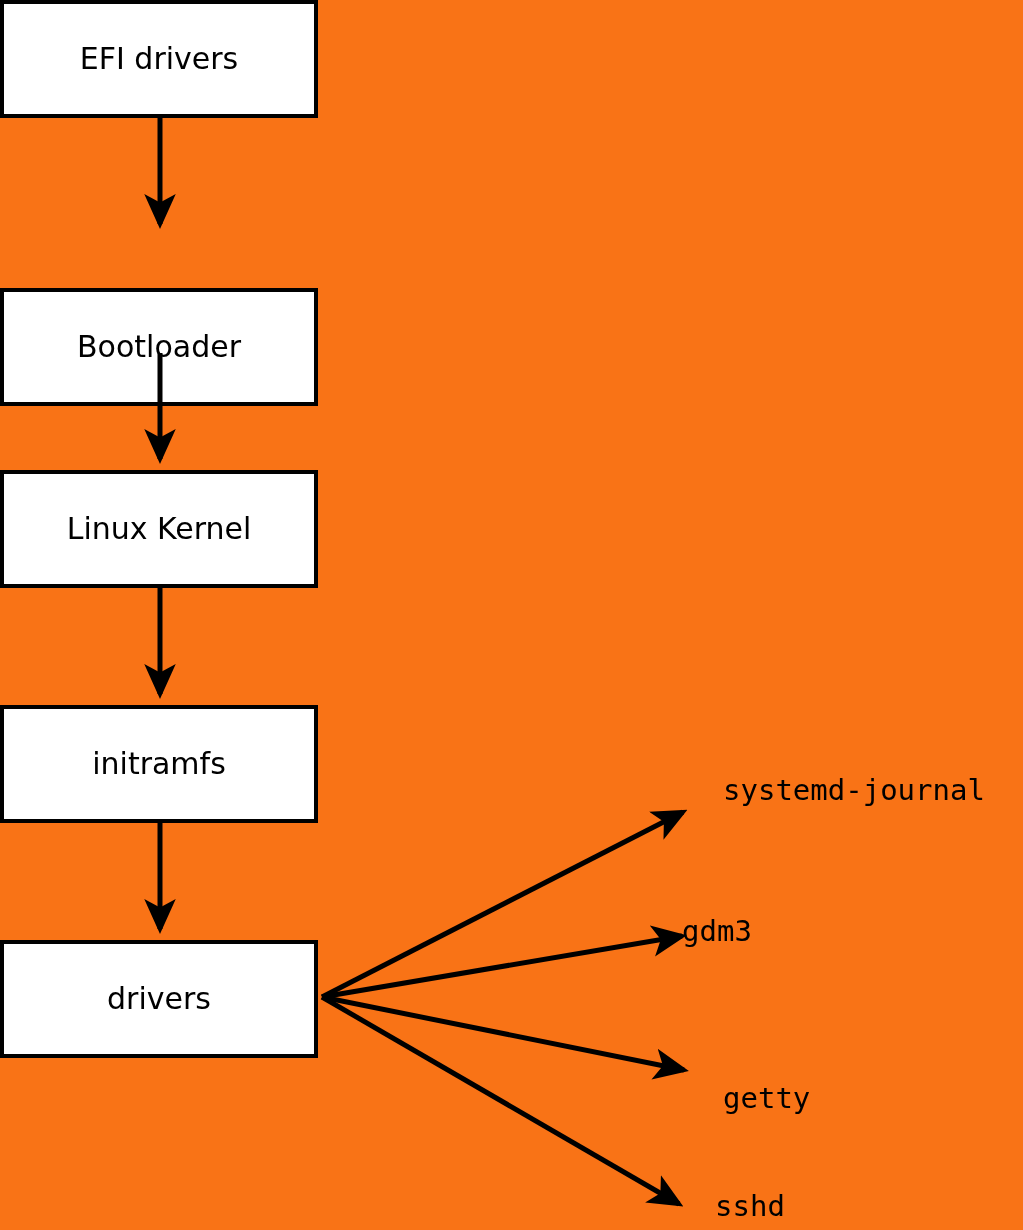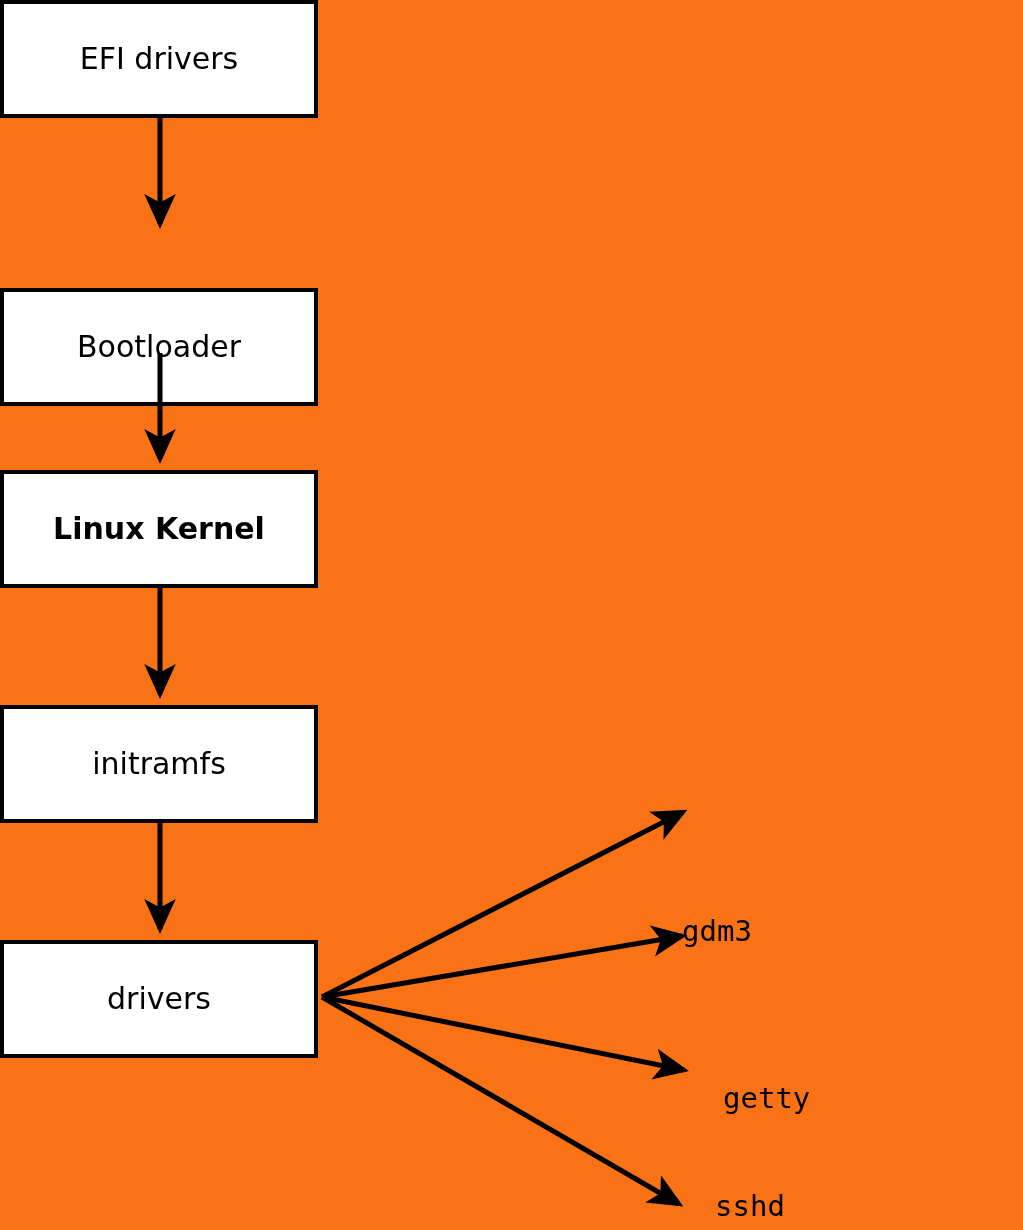--- a/index.html
+++ b/index.html
@@ -62,21 +62,21 @@
 <div id="canvas">
 
   <div class="stage-box" style="left:0px; top:0px; width:318px; height:118px;">
     <span class="stage-label">EFI drivers</span>
   </div>
 
   <div class="stage-box" style="left:0px; top:244px; width:318px; height:118px;margin-top:44px;">
     <span class="stage-label">Bootloader</span>
   </div>
 
-  <div class="stage-box" style="left:0px; top:470px; width:318px; height:118px;font-weight:bold;">
+  <div class="stage-box" style="left:0px; top:470px; width:318px; height:118px;">
     <span class="stage-label">Linux Kernel</span>
   </div>
 
   <div class="stage-box" style="left:0px; top:705px; width:318px; height:118px;">
     <span class="stage-label">initramfs</span>
   </div>
 
   <div class="stage-box" style="left:0px; top:940px; width:318px; height:118px;">
     <span class="stage-label">drivers</span>
   </div>
@@ -93,20 +93,21 @@
     <line x1="160" y1="588" x2="160" y2="694" stroke="#000000" stroke-width="5" marker-end="url(#arrowhead)"></line>
     <line x1="160" y1="823" x2="160" y2="929" stroke="#000000" stroke-width="5" marker-end="url(#arrowhead)"></line>
 
     <line x1="322" y1="997" x2="683" y2="812" stroke="#000000" stroke-width="5" marker-end="url(#arrowhead)"></line>
     <line x1="322" y1="997" x2="682" y2="936" stroke="#000000" stroke-width="5" marker-end="url(#arrowhead)"></line>
     <line x1="322" y1="997" x2="684" y2="1070" stroke="#000000" stroke-width="5" marker-end="url(#arrowhead)"></line>
     <line x1="322" y1="997" x2="679" y2="1204" stroke="#000000" stroke-width="5" marker-end="url(#arrowhead)"></line>
   </svg>
 
 
+  <div class="service-label" style="left:723px; top:776px;">systemd-journal</div>
 
   <div class="service-label" style="left:682px; top:917px;">gdm3</div>
 
   <div class="service-label" style="left:723px; top:1084px;">getty</div>
 
   <div class="service-label" style="left:715px; top:1192px;">sshd</div>
 
 </div>
 
 </body></html>

